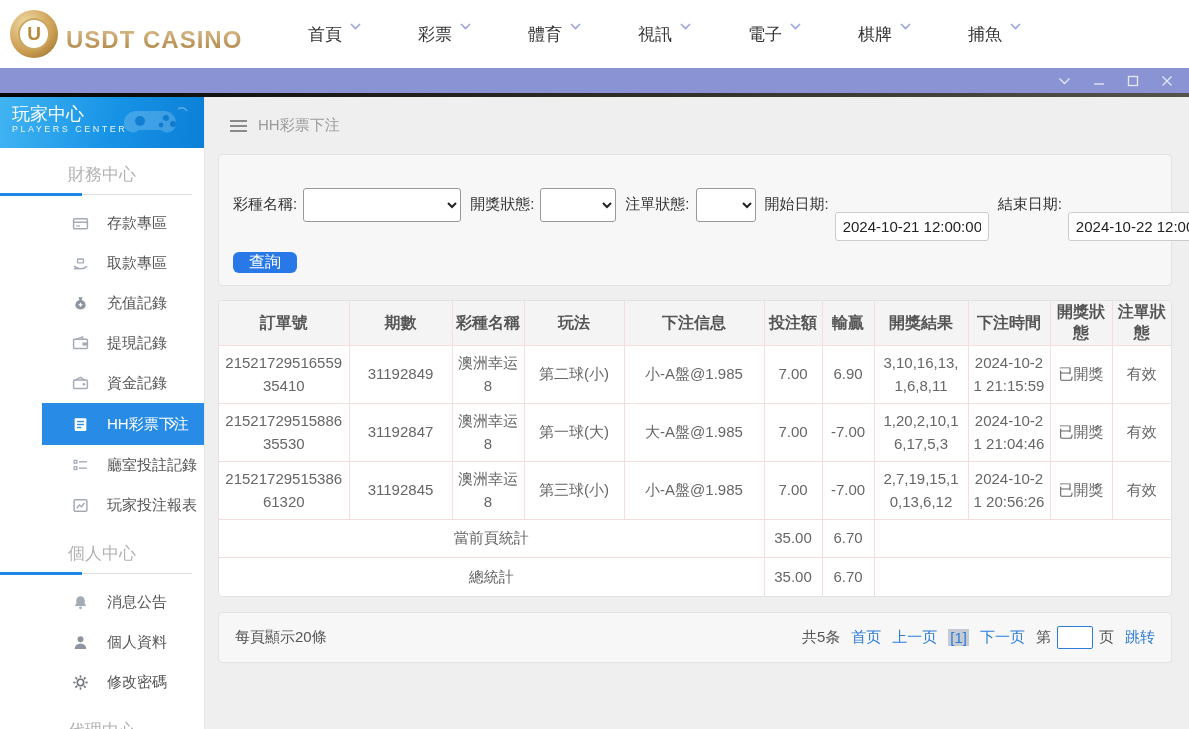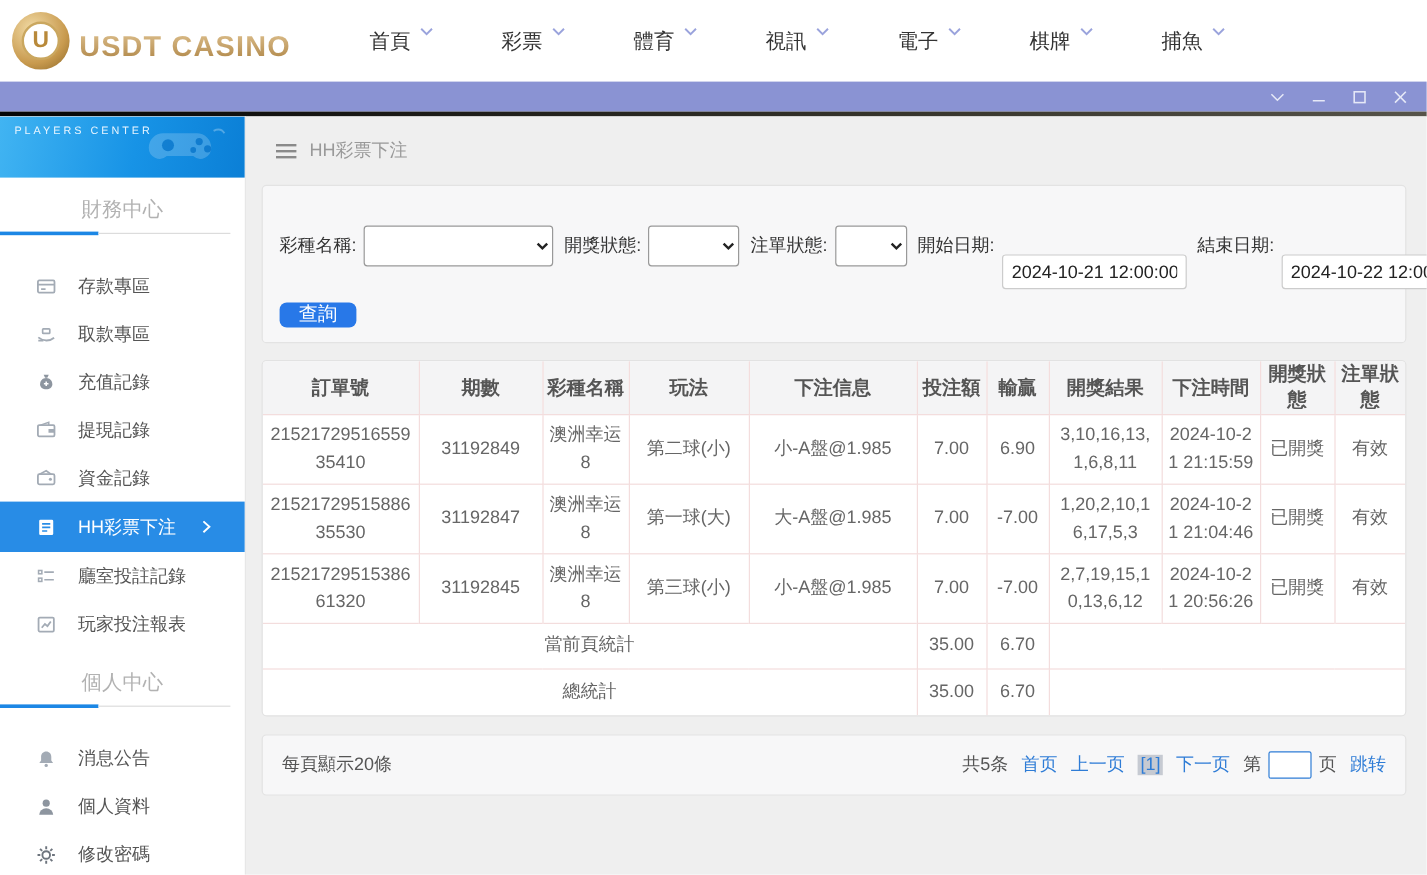--- a/index.html
+++ b/index.html
@@ -34,21 +34,21 @@
   .sidebar { width:205px; background:#fff; flex:none; border-right:1px solid #e7e7e7; overflow:hidden; }
   .sidebar-header { height:51px; position:relative; color:#fff; padding:7px 0 0 12px;
     background:linear-gradient(100deg,#41b4f2 0%,#1793e6 55%,#0b7fd6 100%); }
   .sidebar-title { font-size:18px; line-height:20px; }
   .sidebar-sub { font-size:9px; letter-spacing:2.5px; color:#e8f5ff; }
   .gamepad { position:absolute; right:14px; top:8px; opacity:.55; }
   .section-title { color:#b2b2b2; font-size:17px; padding:15px 12px 7px;text-align:center; }
   .section-underline { display:flex; align-items:center; height:3px; }
   .section-underline .blue { width:82px; height:3px; background:#1c87e5; flex:none; }
   .section-underline .gray { flex:1; height:1px; background:#dcdcdc; margin-right:12px; }
-  .menu { padding:22px 0 2px; }
+  .menu { padding:7px 0 2px;margin-left:42px; }
   .menu-item { height:40px; display:flex; align-items:center; padding-left:30px; gap:18px;
     color:#555; font-size:15px; cursor:pointer; position:relative; }
   .menu-item .icon { width:17px; height:17px; display:flex; flex:none; }
   .menu-item.active { background:#288ce6; color:#fff; height:42px; }
   .menu-item.active .arrow { position:absolute; right:28px; display:flex; }
 
   
   .main { flex:1; background:#efefef; padding:0 17px 0 13px; overflow:hidden; }
   .breadcrumb { height:57px; display:flex; align-items:center; gap:11px; padding-left:12px;
     color:#999; font-size:15px; }
@@ -167,20 +167,21 @@
         <line x1="10.5" y1="1.5" x2="1.5" y2="10.5" stroke="#e6e9f7" stroke-width="1.3"></line>
       </svg>
   </div>
 </div>
 <div class="dark-strip"></div>
 
 <div class="content">
 
   <div class="sidebar">
     <div class="sidebar-header">
+      <div class="sidebar-title">玩家中心</div>
       <div class="sidebar-sub">PLAYERS CENTER</div>
       <svg class="gamepad" width="72" height="36" viewBox="0 0 72 36">
         <path d="M18 6 h28 a12 12 0 0 1 12 12 a9 9 0 0 1 -15 7 h-22 a9 9 0 0 1 -15 -7 a12 12 0 0 1 12 -12 z" fill="#ffffff" fill-opacity="0.35"></path>
         <circle cx="22" cy="16" r="5" fill="#1173c4"></circle>
           <circle cx="48" cy="13" r="3" fill="#1173c4"></circle>
         <circle cx="55" cy="19" r="3" fill="#1173c4"></circle>
           <circle cx="43" cy="20" r="2.4" fill="#1173c4"></circle>
         <path d="M60 4 q6 -3 9 2" stroke="#ffffff" stroke-opacity="0.5" stroke-width="1.6" fill="none"></path>
       </svg>
     </div>

